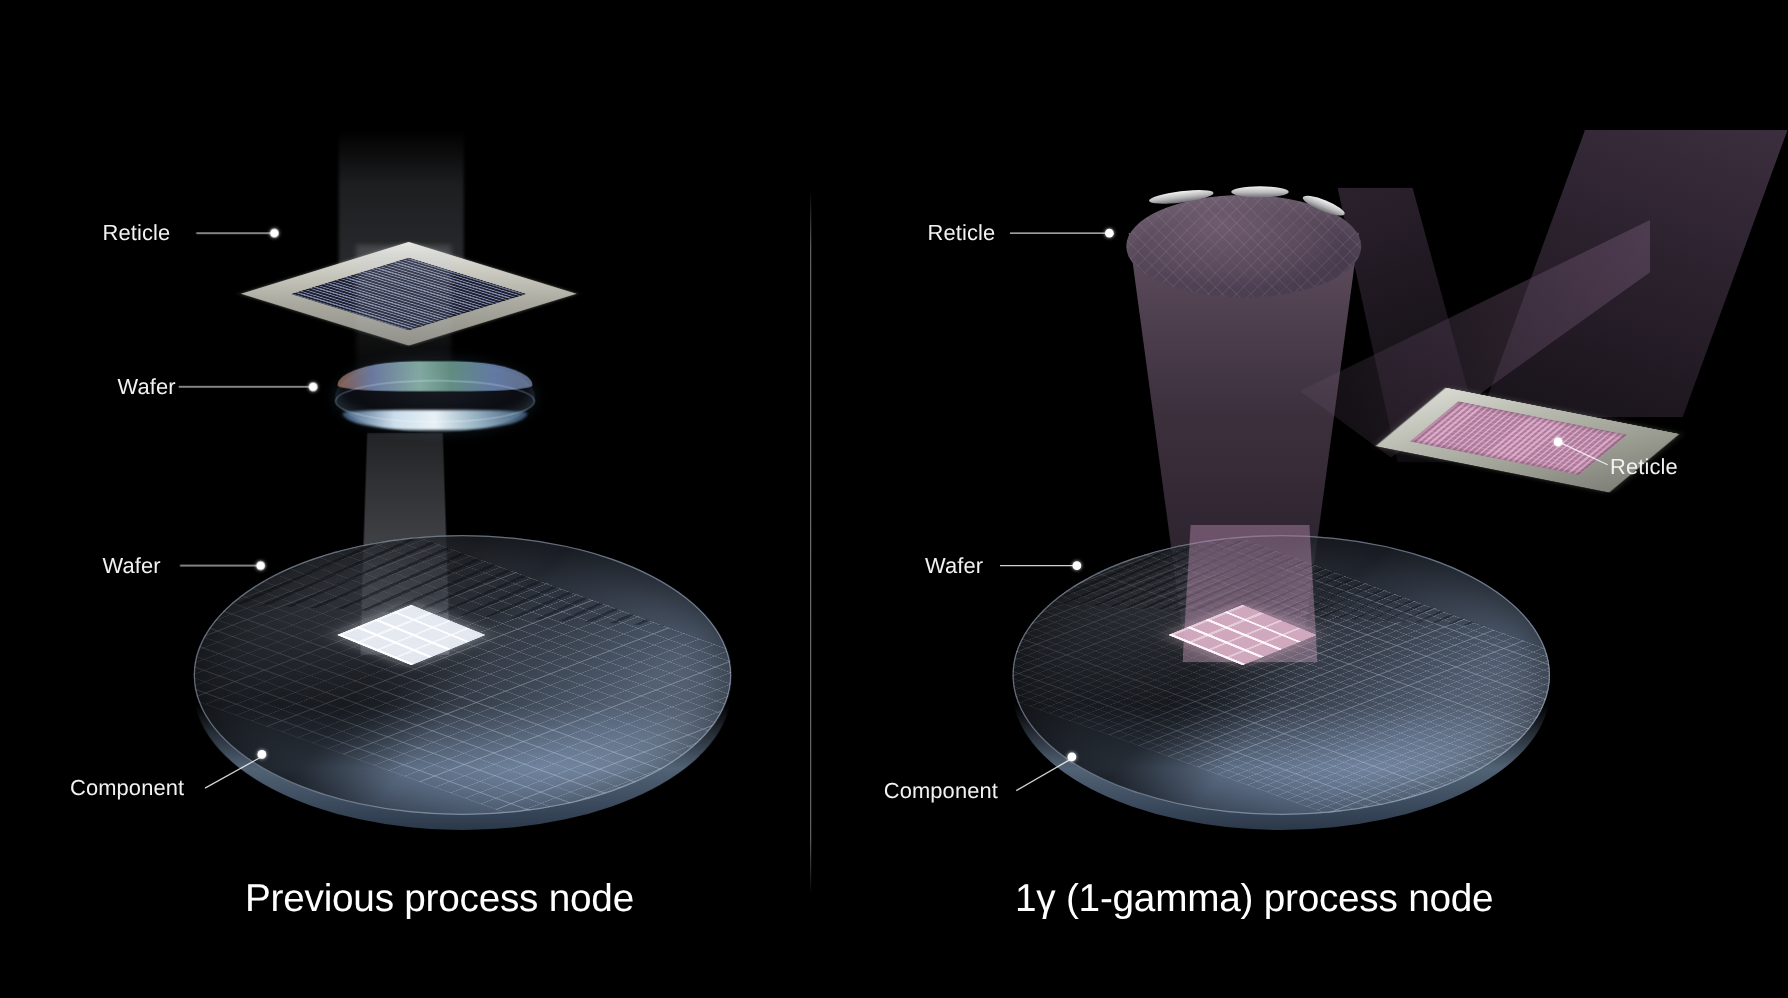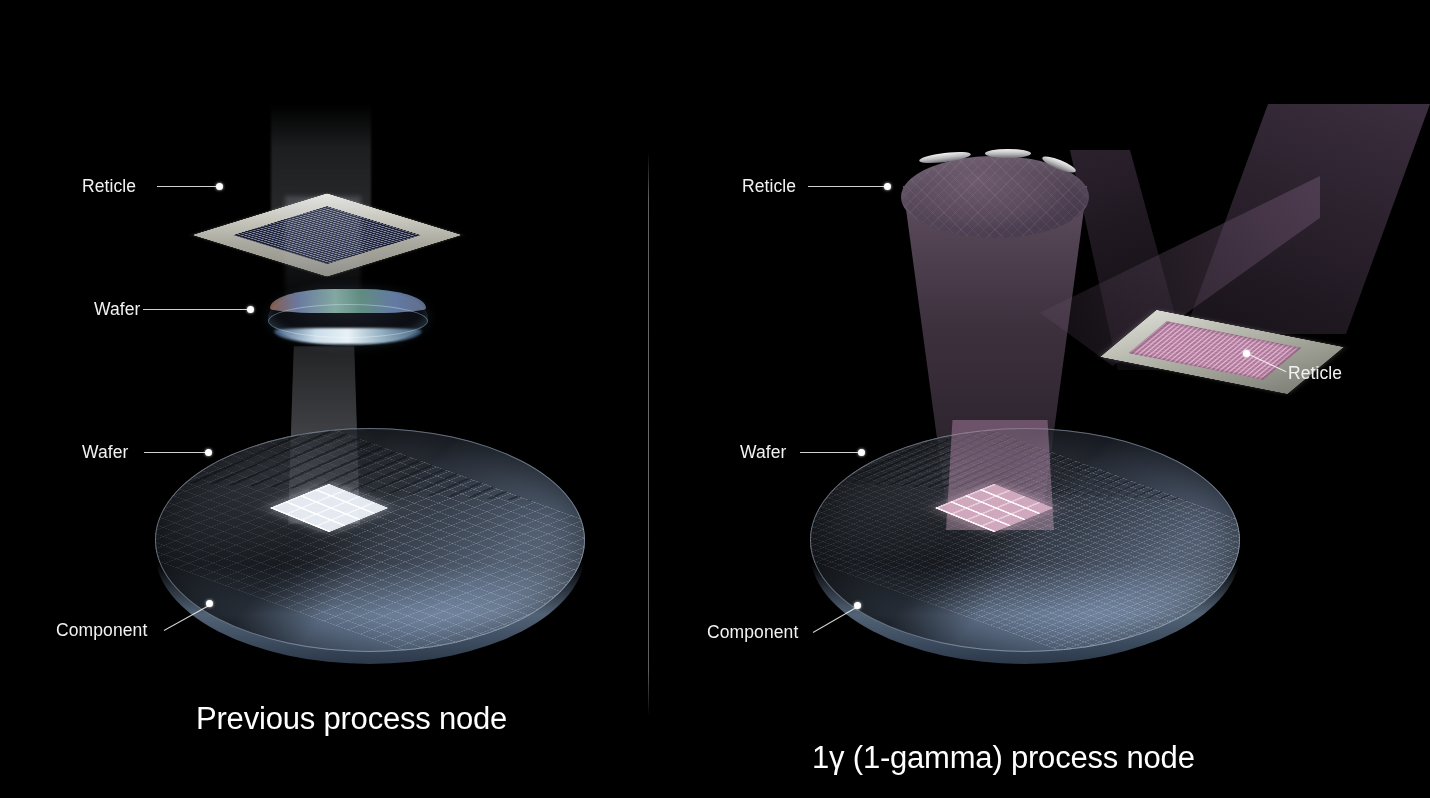--- a/index.html
+++ b/index.html
@@ -54,21 +54,21 @@
   .caption {
     position: absolute;
     font-size: 31px;
     font-weight: 400;
     color: #ffffff;
     white-space: nowrap;
     letter-spacing: -0.2px;
     text-align: right;
   }
   .caption.left  { left: 196px; top: 701px; }
-  .caption.right { left: 812px; top: 740px; }
+  .caption.right { left: 812px; top: 701px; }
 
   
   .callout {
     position: absolute;
     font-size: 17.5px;
     color: #f2f2f2;
     white-space: nowrap;
     letter-spacing: 0.1px;
   }
   .leader {

